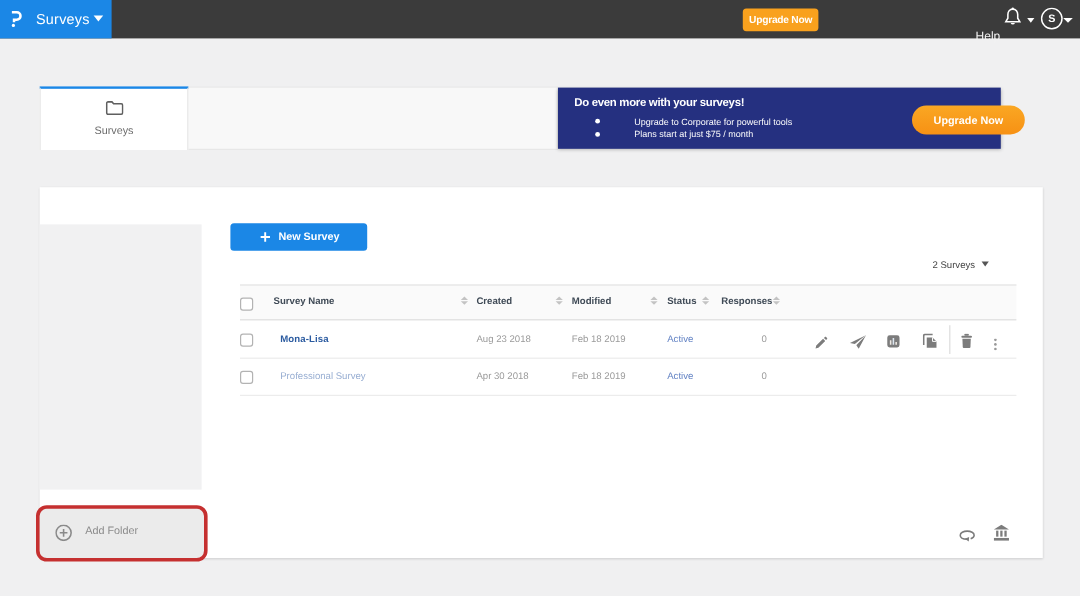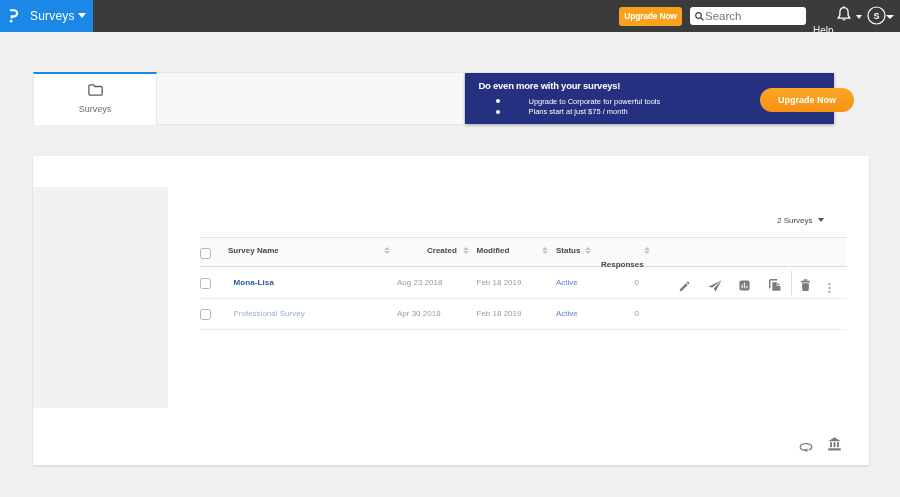--- a/index.html
+++ b/index.html
@@ -70,27 +70,20 @@
 <div id="topbar">
   <div id="logo">
     <svg width="10" height="16" viewBox="0 0 10 16">
       <path d="M0.9 3.2 H5 A3.1 3.1 0 0 1 5 9.4 H2.7 V11.6" fill="none" stroke="#fff" stroke-width="2.1"></path>
       <circle cx="2.15" cy="14.2" r="1.35" fill="#fff"></circle>
     </svg>
     <span class="t">Surveys</span>
     <span class="caretw" style="left:77.5px;top:13px;border-left-width:4.5px;border-right-width:4.5px;border-top-width:5.5px;"></span>
   </div>
   <div id="upg">Upgrade Now</div>
-  <div id="search">
-    <svg width="9" height="9" viewBox="0 0 9 9" style="position:absolute;left:5px;top:4.5px;">
-      <circle cx="3.5" cy="3.5" r="2.8" fill="none" stroke="#3a3a3a" stroke-width="1.2"></circle>
-      <line x1="5.7" y1="5.7" x2="8.4" y2="8.4" stroke="#3a3a3a" stroke-width="1.3"></line>
-    </svg>
-    <span class="ph">Search</span>
-  </div>
   <div id="help">Help</div>
   <svg width="16" height="18" viewBox="0 0 16 18" style="position:absolute;left:836px;top:5px;">
     <circle cx="8" cy="2.2" r="1" fill="#fff"></circle>
     <path d="M8 2.6 C5.4 2.6 3.9 4.6 3.9 7.1 L3.9 10.2 L2.2 13.1 L13.8 13.1 L12.1 10.2 L12.1 7.1 C12.1 4.6 10.6 2.6 8 2.6 Z" fill="none" stroke="#fff" stroke-width="1.3"></path>
     <path d="M6.2 14.2 A1.9 1.9 0 0 0 9.8 14.2 Z" fill="#fff"></path>
   </svg>
   <span class="caretw" style="left:855.5px;top:15px;border-top-width:4px;border-left-width:3.2px;border-right-width:3.2px;"></span>
   <svg width="19" height="19" viewBox="0 0 19 19" style="position:absolute;left:867px;top:6px;">
     <circle cx="9.5" cy="9.5" r="8.5" fill="none" stroke="#fff" stroke-width="1.2"></circle>
     <text x="9.5" y="12.7" text-anchor="middle" fill="#fff" font-size="9" font-weight="bold" font-family="Liberation Sans">S</text>
@@ -113,50 +106,65 @@
   <h3>Do even more with your surveys!</h3>
   <div class="dot" style="top:26px;"></div>
   <div class="li" style="top:23.5px;">Upgrade to Corporate for powerful tools</div>
   <div class="dot" style="top:36.5px;"></div>
   <div class="li" style="top:34px;">Plans start at just $75 / month</div>
   <div id="bpill">Upgrade Now</div>
 </div>
 
 <div id="card">
   <div id="sidebar"></div>
+  <div id="addwrap">
+    <svg width="14" height="14" viewBox="0 0 14 14">
+      <circle cx="7" cy="7" r="6.3" fill="none" stroke="#8a8a8a" stroke-width="1.3"></circle>
+      <line x1="7" y1="3.8" x2="7" y2="10.2" stroke="#8a8a8a" stroke-width="1.3"></line>
+      <line x1="3.8" y1="7" x2="10.2" y2="7" stroke="#8a8a8a" stroke-width="1.3"></line>
+    </svg>
+    <span class="t">Add Folder</span>
+  </div>
+  <div id="newbtn">
+      <svg class="p" width="8" height="9" viewBox="0 0 8 9">
+        <line x1="4" y1="0.5" x2="4" y2="8.5" stroke="#fff" stroke-width="1.6"></line>
+        <line x1="0" y1="4.5" x2="8" y2="4.5" stroke="#fff" stroke-width="1.6"></line>
+      </svg>
+      <span class="t">New Survey</span>
+    </div>
   <div id="nsurv">2 Surveys<span class="c"></span></div>
 
   <div style="position:absolute; left:167px; top:81px; width:647px; height:29px; background:#fafafa;"></div>
   <div class="hline" style="top:81px;"></div>
   <div class="hline" style="top:110px; background:#dcdcdc;"></div>
   <div class="hline" style="top:142px; background:#ececec;"></div>
   <div class="hline" style="top:173px; background:#ececec;"></div>
 
   <div class="chk" style="left:166.5px; top:91.9px;"></div>
   <div class="hcell" style="left:195px; top:90px;text-align:right;">Survey Name</div>
   <div class="sort" style="left:351px; top:90.5px;">
       <div class="u"></div>
       <div class="d"></div>
     </div>
-  <div class="hcell" style="left:364px; top:90px;margin-left:30px;">Created</div>
+  <div class="hcell" style="left:364px; top:90px;">Created</div>
   <div class="sort" style="left:430px; top:90.5px;">
       <div class="u"></div>
       <div class="d"></div>
     </div>
   <div class="hcell" style="left:443.5px; top:90px;">Modified</div>
   <div class="sort" style="left:508.5px; top:90.5px;">
       <div class="u"></div>
       <div class="d"></div>
     </div>
   <div class="hcell" style="left:523px; top:90px;">Status</div>
   <div class="sort" style="left:551.5px; top:90.5px;">
       <div class="u"></div>
       <div class="d"></div>
     </div>
-  <div class="hcell" style="left:568px; top:104px;">Responses</div>
+  <div class="hcell" style="left:568px; top:90px;">Responses</div>
   <div class="sort" style="left:611px; top:90.5px;">
       <div class="u"></div>
       <div class="d"></div>
     </div>
 
   <div class="chk" style="left:166.5px; top:122.1px;"></div>
   <div class="cell" style="left:200.5px; top:121.5px; color:#2b5ba0; font-weight:bold; font-size:8px; letter-spacing:0.1px;">Mona-Lisa</div>
   <div class="cell" style="left:364px; top:122px;">Aug 23 2018</div>
   <div class="cell" style="left:443.5px; top:122px;">Feb 18 2019</div>
   <div class="cell" style="left:523px; top:122px; color:#6383c4;">Active</div>

